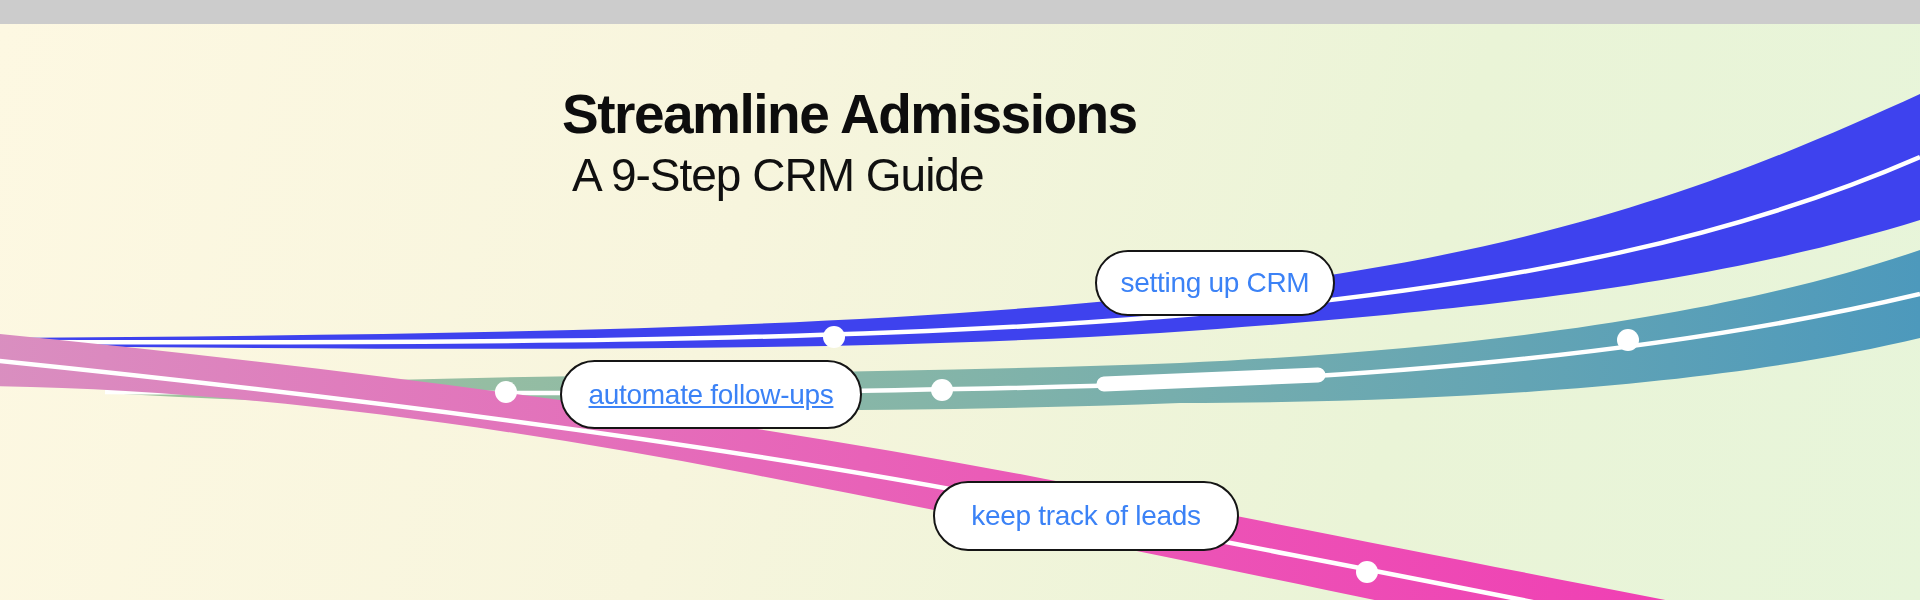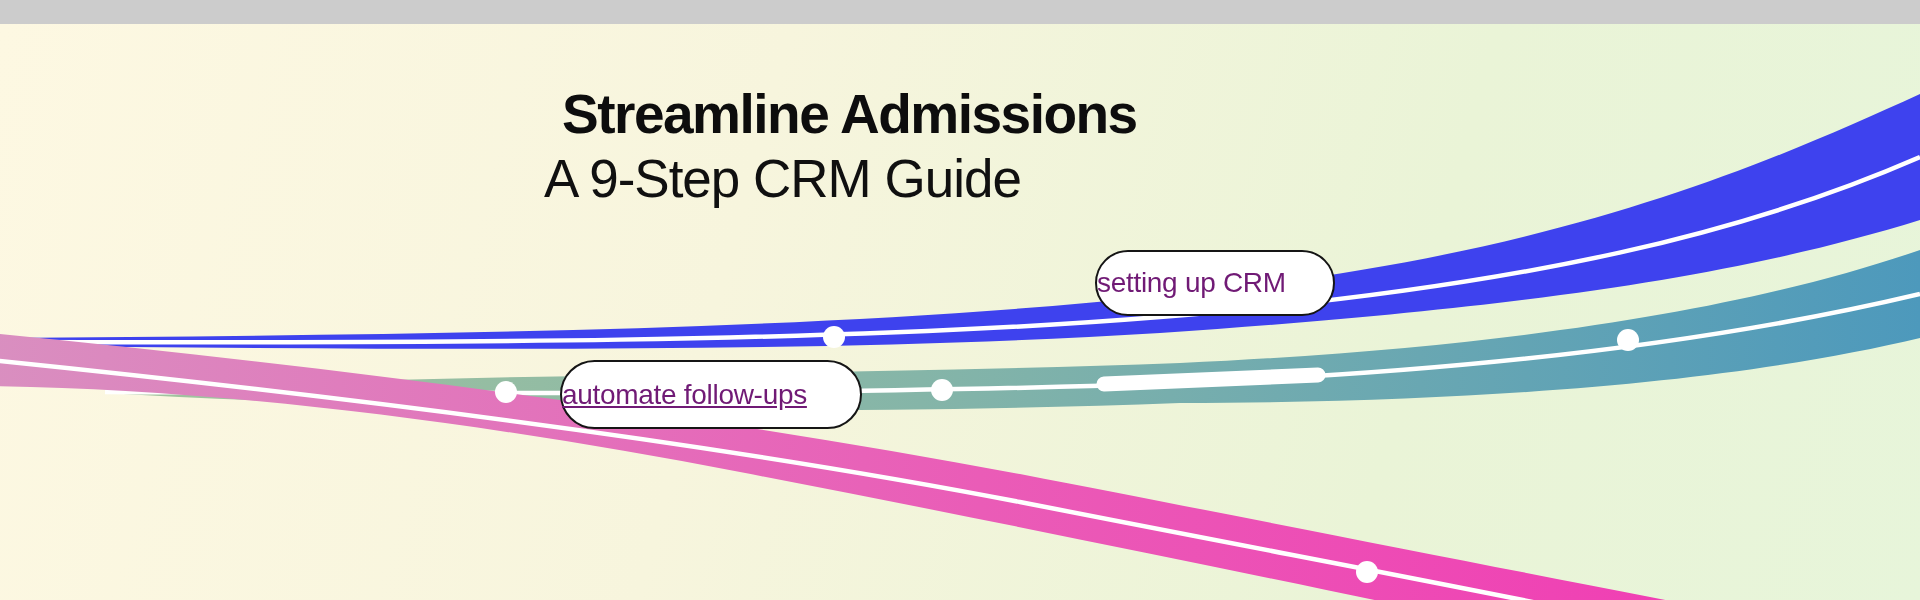--- a/index.html
+++ b/index.html
@@ -12,31 +12,31 @@
     font-family:"Liberation Sans","DejaVu Sans",sans-serif;
     margin-top:24px;
   }
   #ribbons{position:absolute;left:0;top:0;width:1920px;height:600px;display:block;}
   .title{
     position:absolute;left:562px;top:60px;
     font-size:55px;font-weight:700;line-height:1.1;
     color:#0d0d0d;letter-spacing:-1.5px;white-space:nowrap;
   }
   .subtitle{
-    position:absolute;left:544px;top:126px;
-    font-size:53px;font-weight:400;line-height:1.1;
+    position:absolute;left:572px;top:126px;
+    font-size:46px;font-weight:400;line-height:1.1;
     color:#101010;letter-spacing:-1px;white-space:nowrap;
   }
   .pill{
     position:absolute;
     background:#ffffff;
     border:2.5px solid #151515;
     border-radius:999px;
-    display:flex;align-items:center;
-    font-size:28px;font-weight:500;color:#701a75;
+    display:flex;align-items:center;justify-content:center;
+    font-size:28px;font-weight:500;color:#3b82f6;
     white-space:nowrap;
     letter-spacing:-0.3px;
   }
   .pill-1{left:1095px;top:226px;width:240px;height:66px;}
   .pill-2{left:560px;top:336px;width:302px;height:69px;text-decoration:underline;}
   .pill-3{left:933px;top:457px;width:306px;height:70px;}
 </style>
 </head>
 <body>
 
@@ -78,14 +78,17 @@
 
   <div class="title">Streamline Admissions</div>
   <div class="subtitle">A 9-Step CRM Guide</div>
 
   <div class="pill pill-1">
     <span>setting up CRM</span>
   </div>
   <div class="pill pill-2">
     <span>automate follow-ups</span>
   </div>
+  <div class="pill pill-3">
+    <span>keep track of leads</span>
+  </div>
 
 </div>
 
 </body></html>

